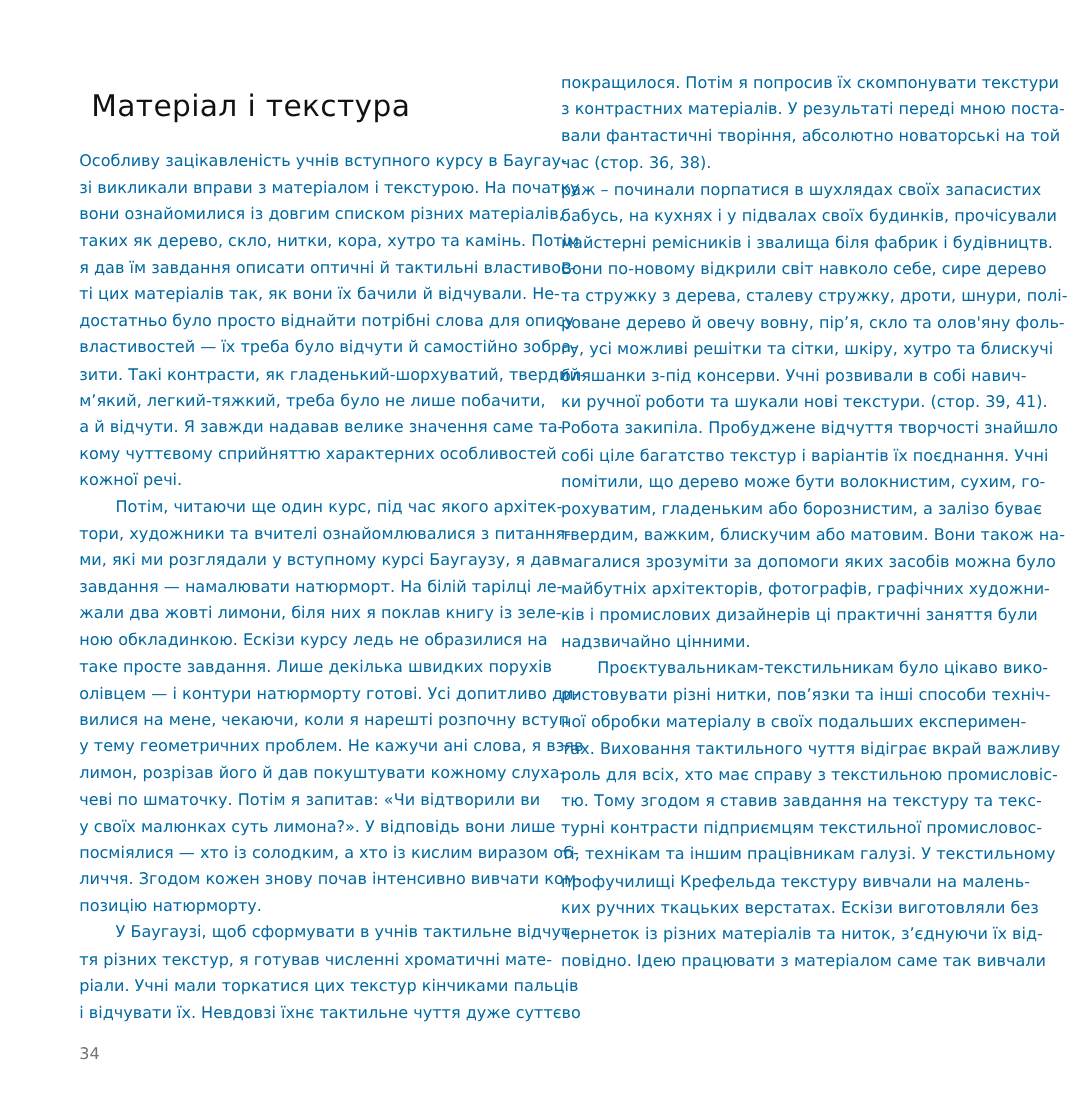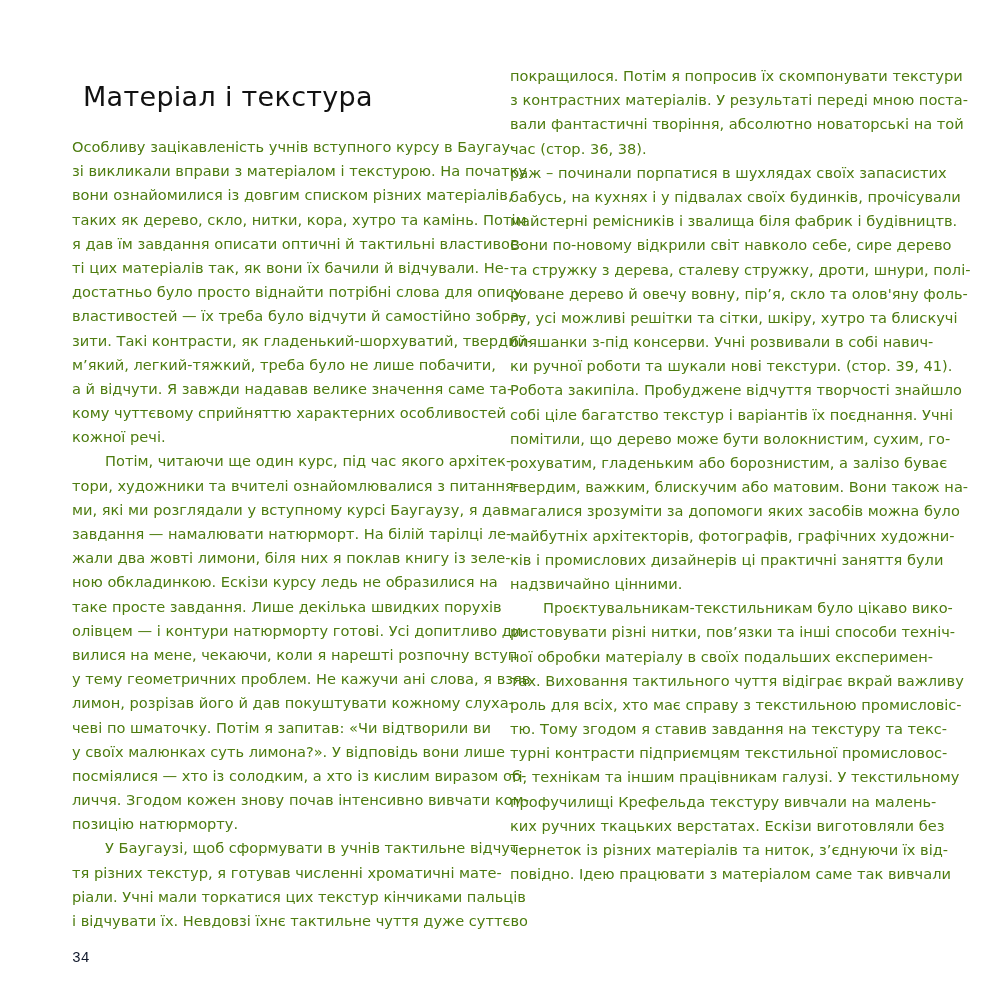--- a/index.html
+++ b/index.html
@@ -24,21 +24,21 @@
       font-weight: normal;
       line-height: 44px;
       color: #111111;
       letter-spacing: 0.3px;
       font-family: "DejaVu Sans", "Liberation Sans", sans-serif;
     }
     .column {
       position: absolute;
       font-size: 14.6px;
       line-height: 24.2px;
-      color: #4d7c0f;
+      color: #0369a1;
     }
     .col-left {
       left: 72px;
       top: 135px;
       width: 406px;
     }
     .col-right {
       left: 510px;
       top: 64px;
       width: 408px;
@@ -55,23 +55,22 @@
       text-align-last: left;
     }
     .line.indent {
       padding-left: 33px;
     }
     .page-number {
       position: absolute;
       left: 72px;
       top: 950px;
       font-size: 14.6px;
-      color: #0f172a;
+      color: #737373;
       margin: 0;
-      font-family: Liberation Mono, monospace;
     }
   </style>
 </head>
 <body>
 
 <h1 class="page-title">Матеріал і текстура</h1>
 
 <div class="column col-left">
   <span class="line">Особливу зацікавленість учнів вступного курсу в Баугау-</span>
   <span class="line">зі викликали вправи з матеріалом і текстурою. На початку</span>

